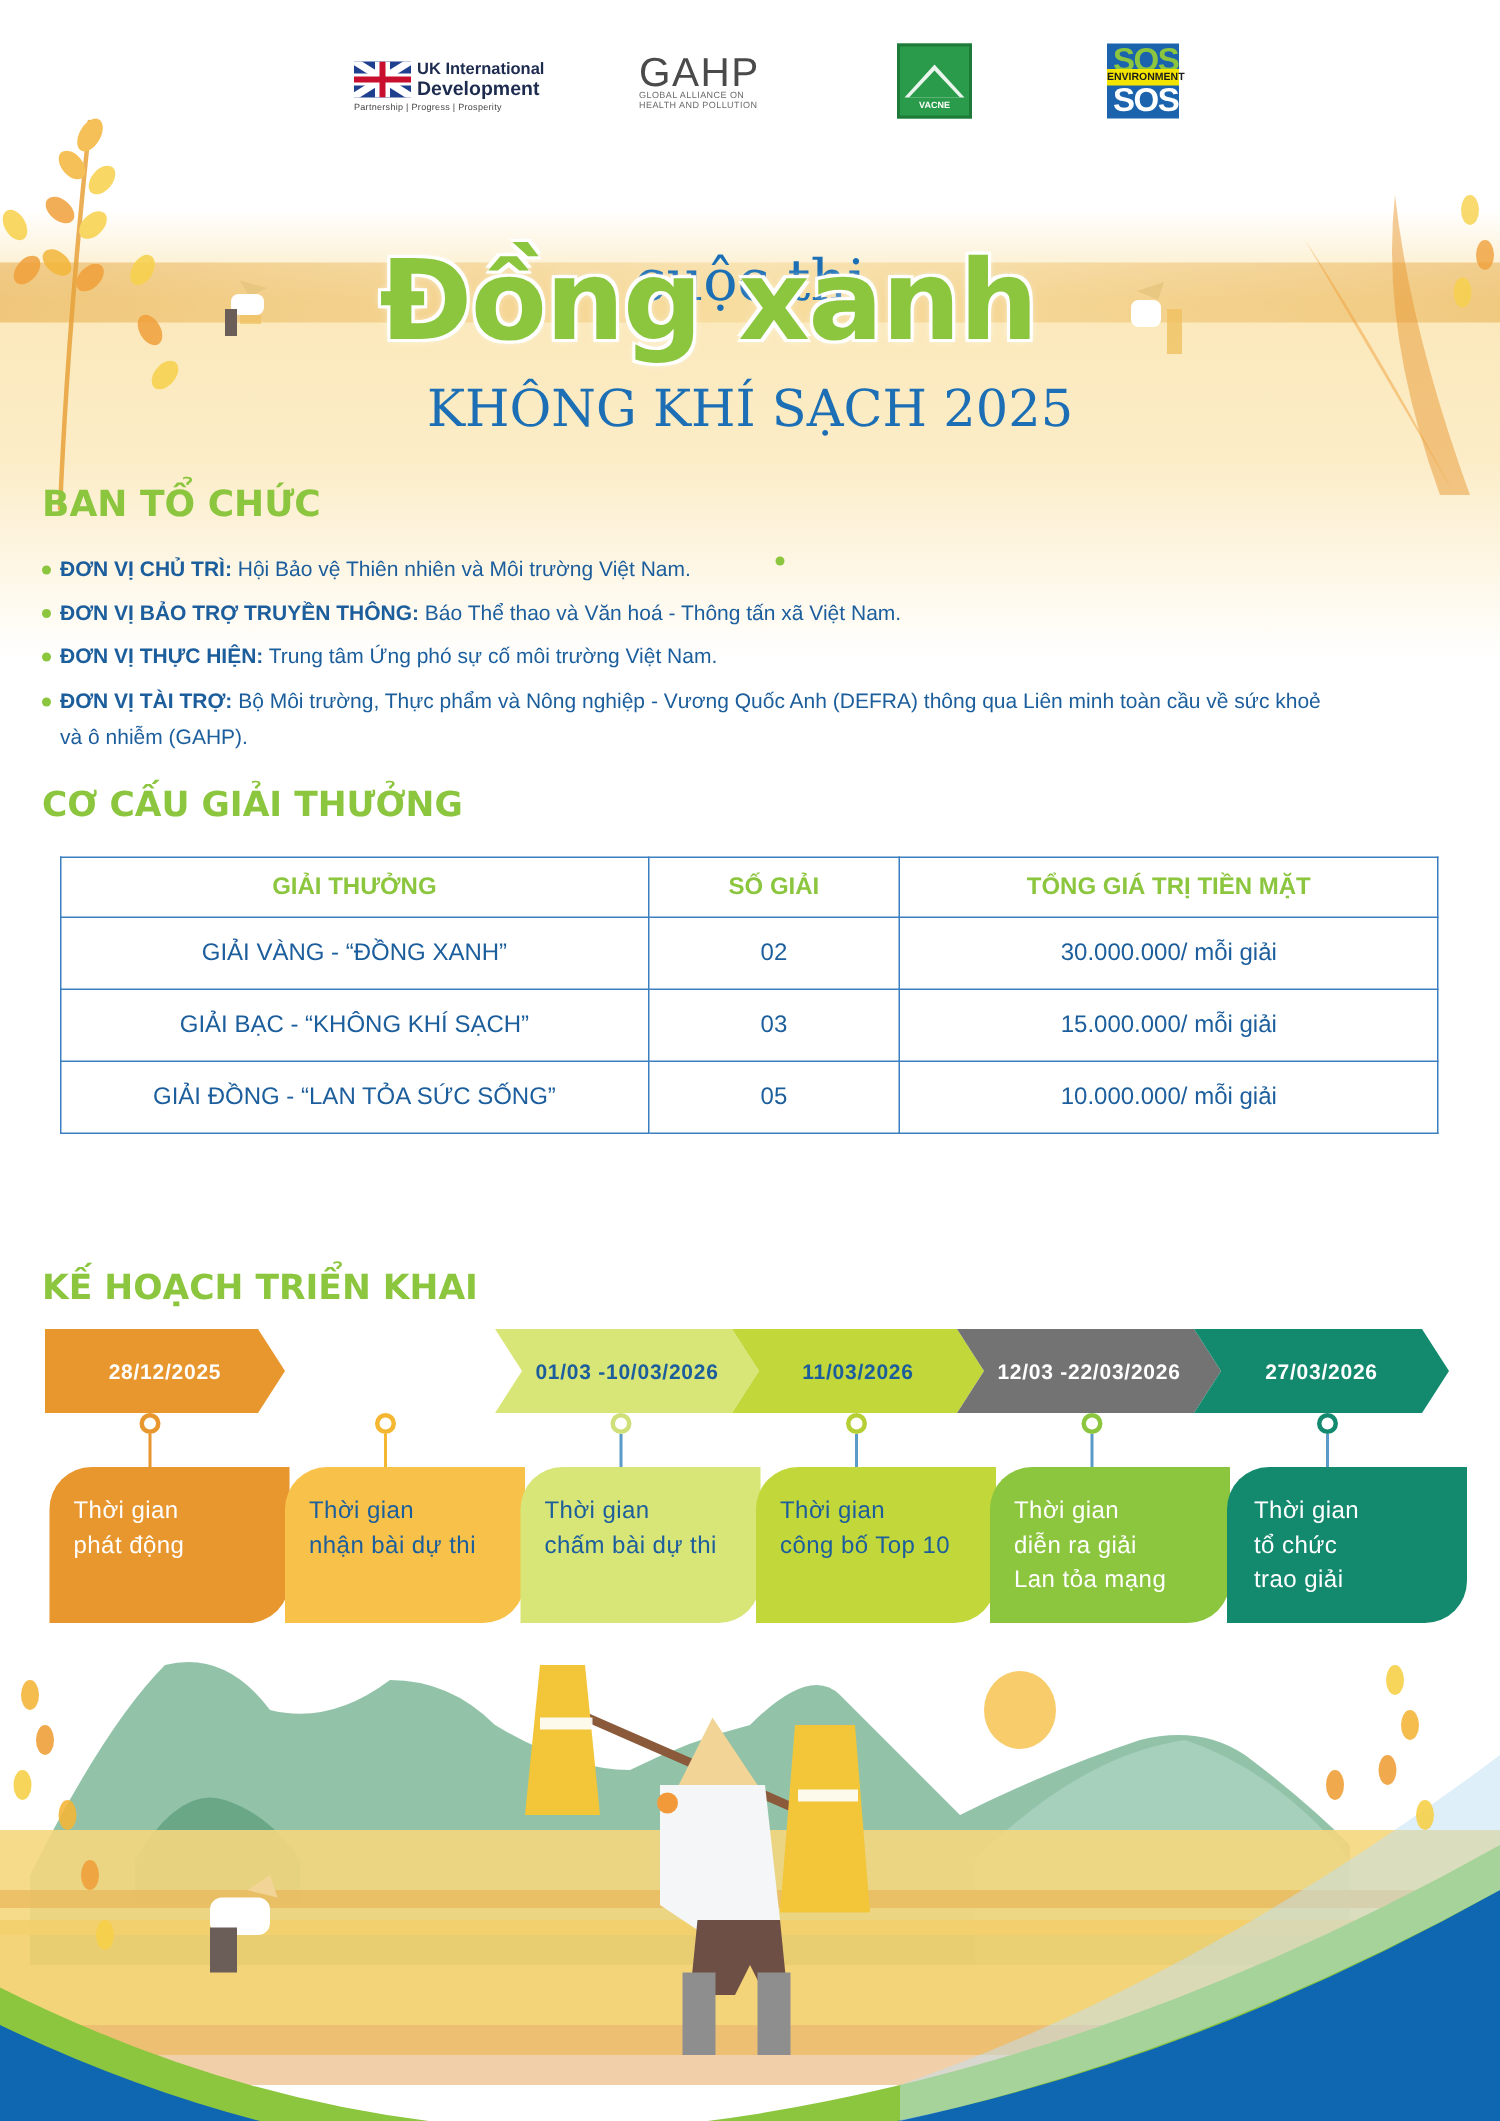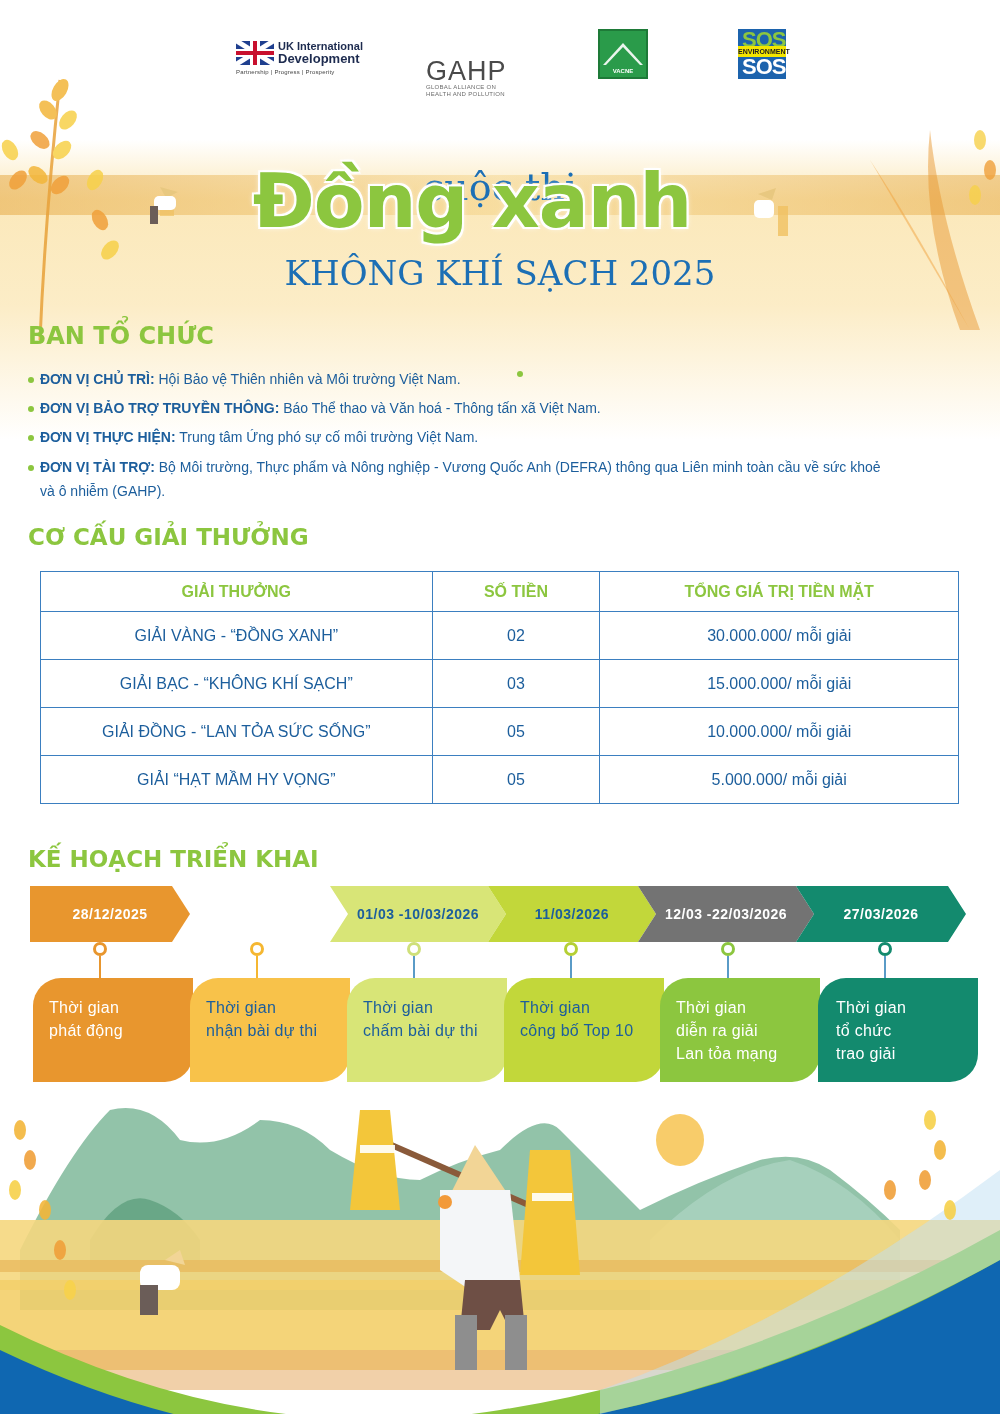--- a/index.html
+++ b/index.html
@@ -25,21 +25,21 @@
   .uk-flag .w1 { transform: rotate(32deg); } .uk-flag .w2 { transform: rotate(-32deg); }
   .uk-flag .h { position: absolute; left: 0; top: 8px; width: 38px; height: 8px; background: #fff; }
   .uk-flag .v { position: absolute; left: 14px; top: 0; width: 10px; height: 24px; background: #fff; }
   .uk-flag .hr { position: absolute; left: 0; top: 10px; width: 38px; height: 4px; background: #c8102e; }
   .uk-flag .vr { position: absolute; left: 17px; top: 0; width: 4px; height: 24px; background: #c8102e; }
   .uk-text .l1 { font-size: 11px; font-weight: bold; color: #1d2b4f; line-height: 11px; }
   .uk-text .l2 { font-size: 13px; font-weight: bold; color: #1d2b4f; line-height: 14px; }
   .uk-text .l3 { font-size: 6px; color: #444; margin-top: 3px; letter-spacing: 0.2px; margin-left: -42px; white-space: nowrap; }
 
   .logo-gahp { left: 426px; top: 10px; }
-  .gahp-main { font-size: 27px; color: #4a4a4a; font-weight: normal; letter-spacing: 1px; line-height: 26px; margin-top: 23px; }
+  .gahp-main { font-size: 27px; color: #4a4a4a; font-weight: normal; letter-spacing: 1px; line-height: 26px; }
   .gahp-sub { font-size: 6px; color: #6b6b6b; line-height: 7px; letter-spacing: 0.3px; }
 
   .logo-vacne { left: 598px; top: 4px; width: 50px; height: 50px; background: #2a9b4a; border: 2px solid #1e7a38; }
   .vacne-mtn { position: absolute; left: 3px; top: 12px; width: 0; height: 0; border-left: 20px solid transparent; border-right: 20px solid transparent; border-bottom: 22px solid #ffffff; opacity: 0.9; }
   .vacne-mtn2 { position: absolute; left: 6px; top: 16px; width: 0; height: 0; border-left: 17px solid transparent; border-right: 17px solid transparent; border-bottom: 18px solid #2a9b4a; }
   .vacne-label { position: absolute; bottom: 3px; left: 0; width: 100%; text-align: center; font-size: 6px; color: #fff; font-weight: bold; }
 
   .logo-sos { left: 738px; top: 4px; width: 48px; height: 50px; background: #1c63ad; }
   .sos-top { position: absolute; left: 4px; top: 0; font-size: 22px; font-weight: bold; color: #8cc63f; letter-spacing: -1px; line-height: 22px; }
   .sos-band { position: absolute; left: 0; top: 17px; width: 48px; height: 11px; background: #f3e500; font-size: 7px; font-weight: bold; color: #1c1c1c; text-align: center; line-height: 11px; }
@@ -195,45 +195,40 @@
     <span class="k">ĐƠN VỊ TÀI TRỢ:</span><span> Bộ Môi trường, Thực phẩm và Nông nghiệp - Vương Quốc Anh (DEFRA) thông qua Liên minh toàn cầu về sức khoẻ</span><br>
     <span>và ô nhiễm (GAHP).</span>
   </div>
 </div>
 
 <div class="section-heading h-prize">CƠ CẤU GIẢI THƯỞNG</div>
 <table class="prize-table">
   <thead>
     <tr>
       <th class="c1">GIẢI THƯỞNG</th>
-      <th class="c2">SỐ TIỀN</th>
+      <th class="c2">SỐ GIẢI</th>
       <th class="c3">TỔNG GIÁ TRỊ TIỀN MẶT</th>
     </tr>
   </thead>
   <tbody>
     <tr>
       <td>GIẢI VÀNG -  “ĐỒNG XANH”</td>
       <td>02</td>
       <td>30.000.000/ mỗi giải</td>
     </tr>
     <tr>
       <td>GIẢI BẠC -  “KHÔNG KHÍ SẠCH”</td>
       <td>03</td>
       <td>15.000.000/ mỗi giải</td>
     </tr>
     <tr>
       <td>GIẢI ĐỒNG -  “LAN TỎA SỨC SỐNG”</td>
       <td>05</td>
       <td>10.000.000/ mỗi giải</td>
     </tr>
-    <tr>
-      <td>GIẢI “HẠT MẦM HY VỌNG”</td>
-      <td>05</td>
-      <td>5.000.000/ mỗi giải</td>
-    </tr>
   </tbody>
 </table>
 
 <div class="section-heading h-plan">KẾ HOẠCH TRIỂN KHAI</div>
 <div class="timeline">
   <div class="seg first" style="left: 0px; width: 160px; background: rgb(232, 150, 46); color: rgb(255, 255, 255);">28/12/2025</div>
   <div class="seg" style="left: 300px; width: 176px; background: rgb(216, 229, 119); color: rgb(28, 94, 156);">01/03 -10/03/2026</div>
   <div class="seg" style="left: 458px; width: 168px; background: rgb(194, 215, 58); color: rgb(28, 94, 156);">11/03/2026</div>
   <div class="seg" style="left: 608px; width: 176px; background: #737373; color: rgb(255, 255, 255);">12/03 -22/03/2026</div>
   <div class="seg" style="left: 766px; width: 170px; background: rgb(19, 138, 110); color: rgb(255, 255, 255);">27/03/2026</div>

